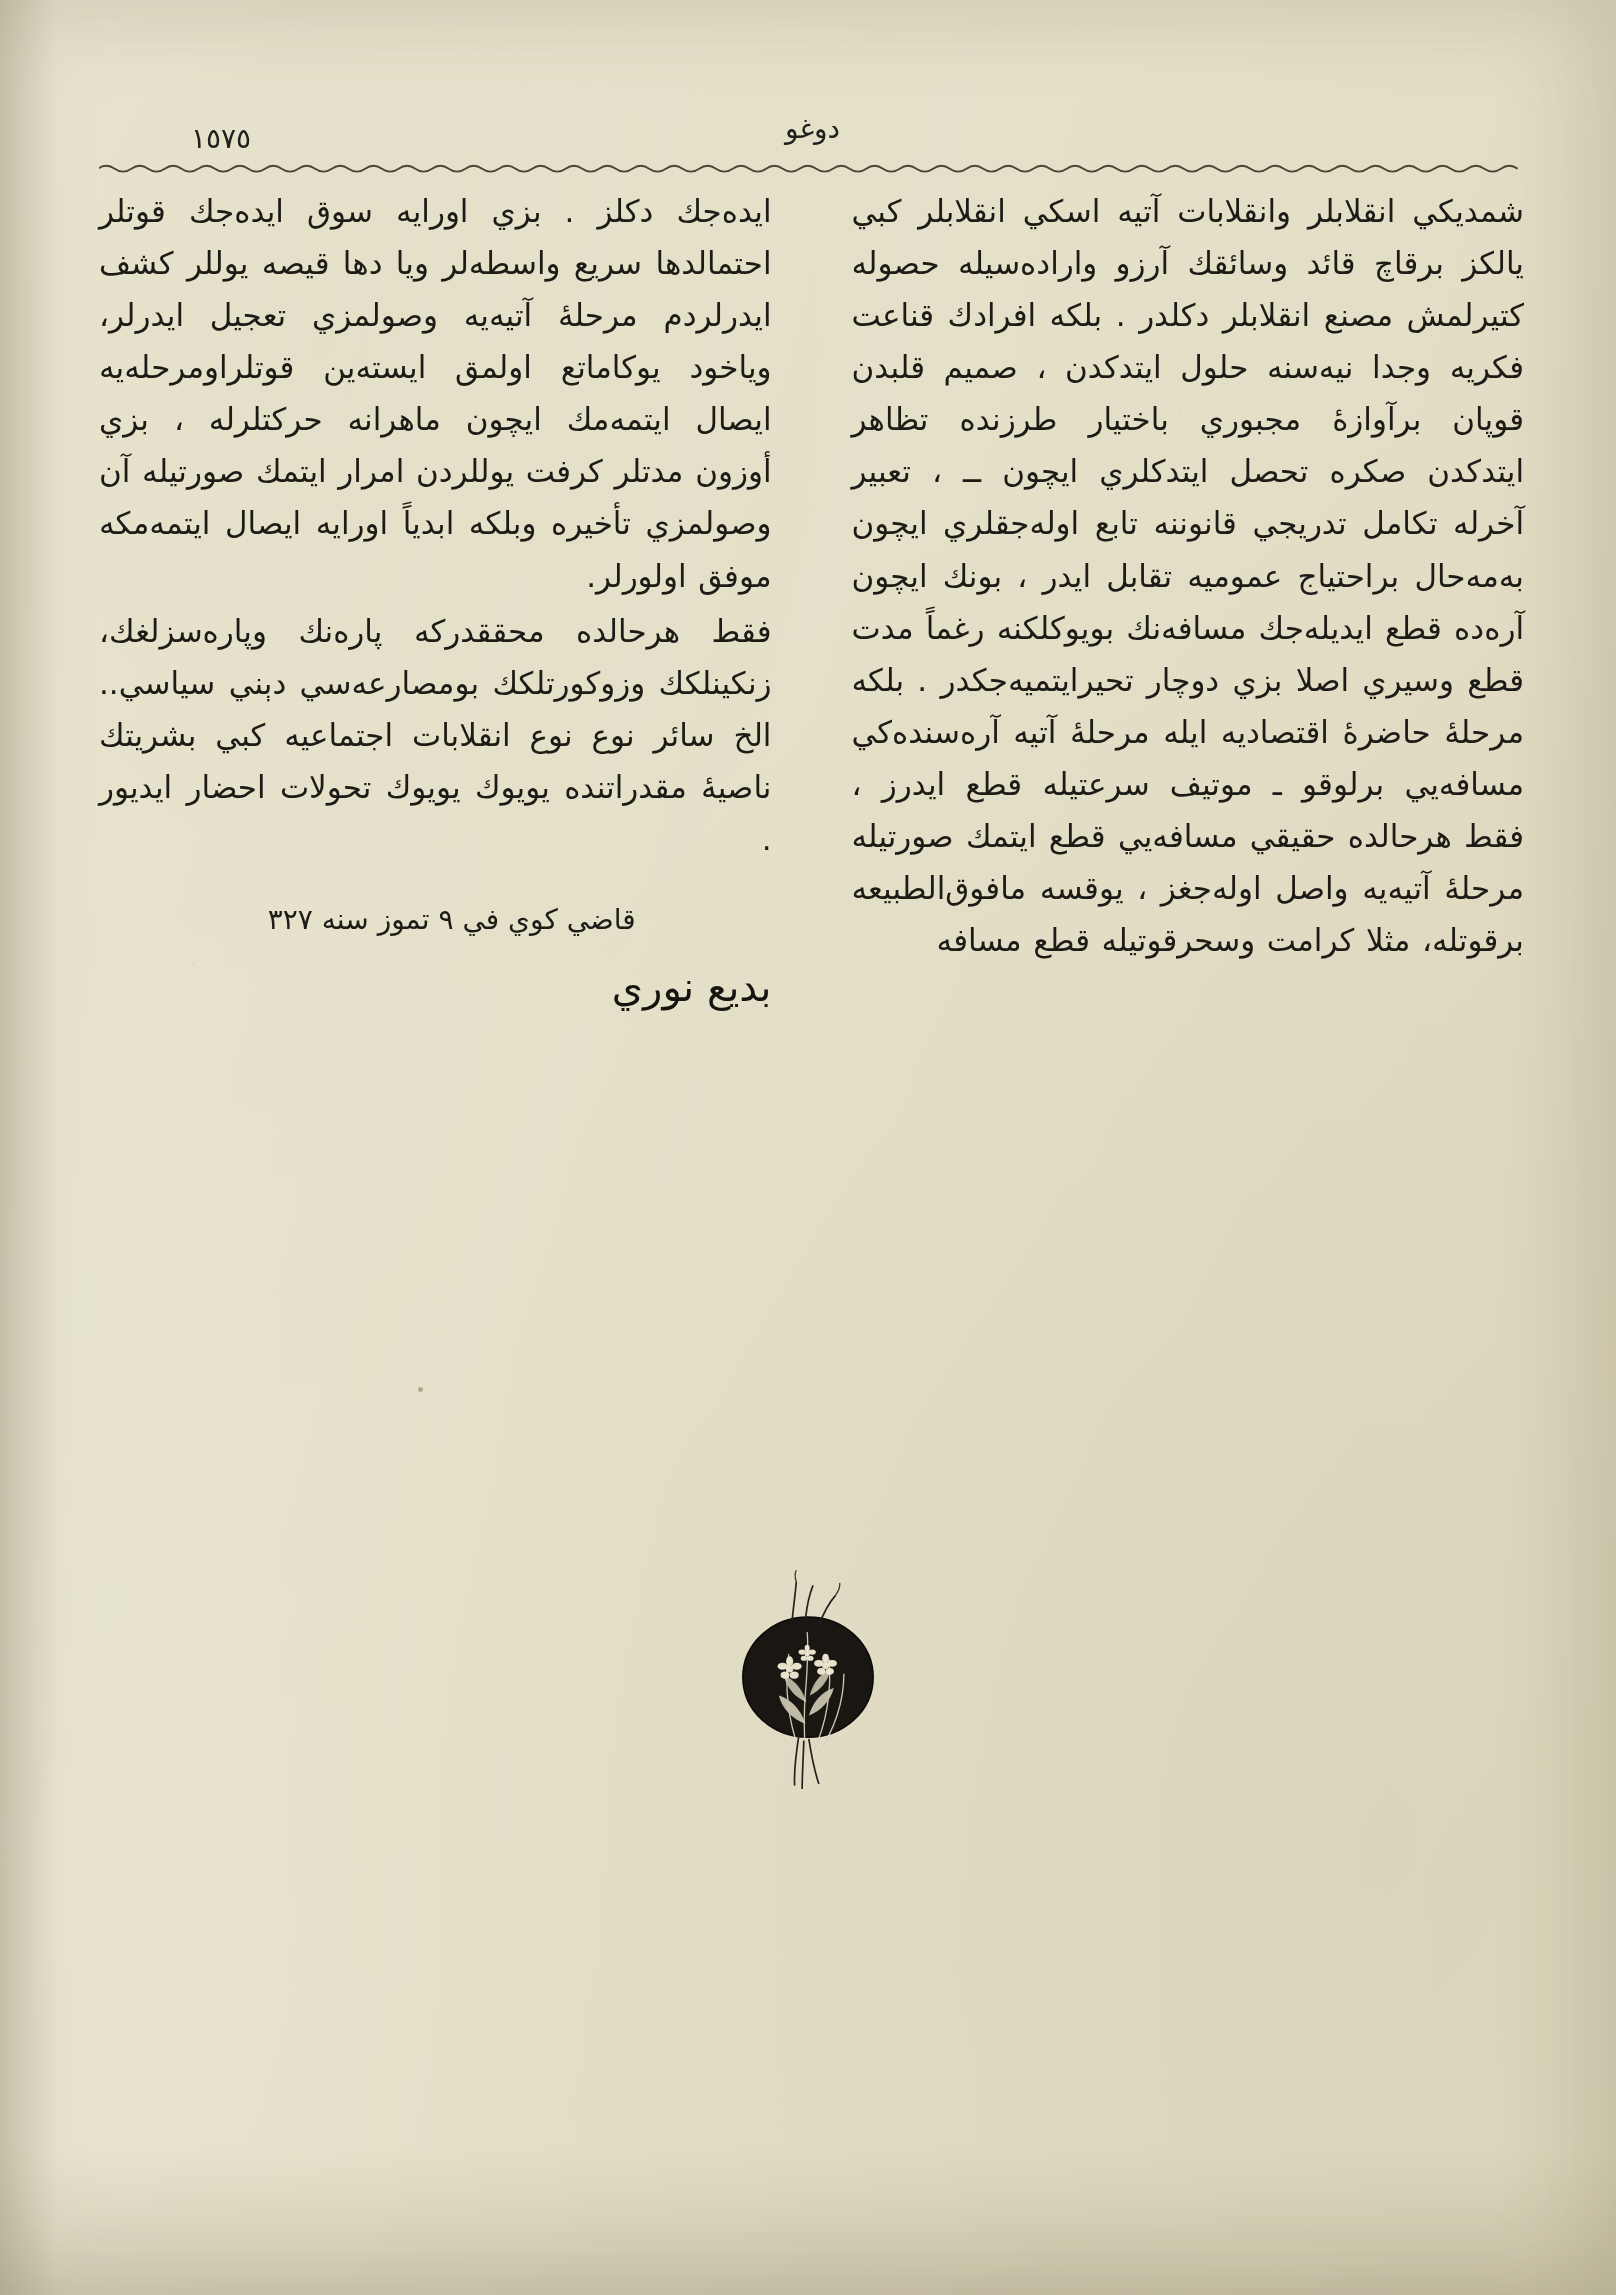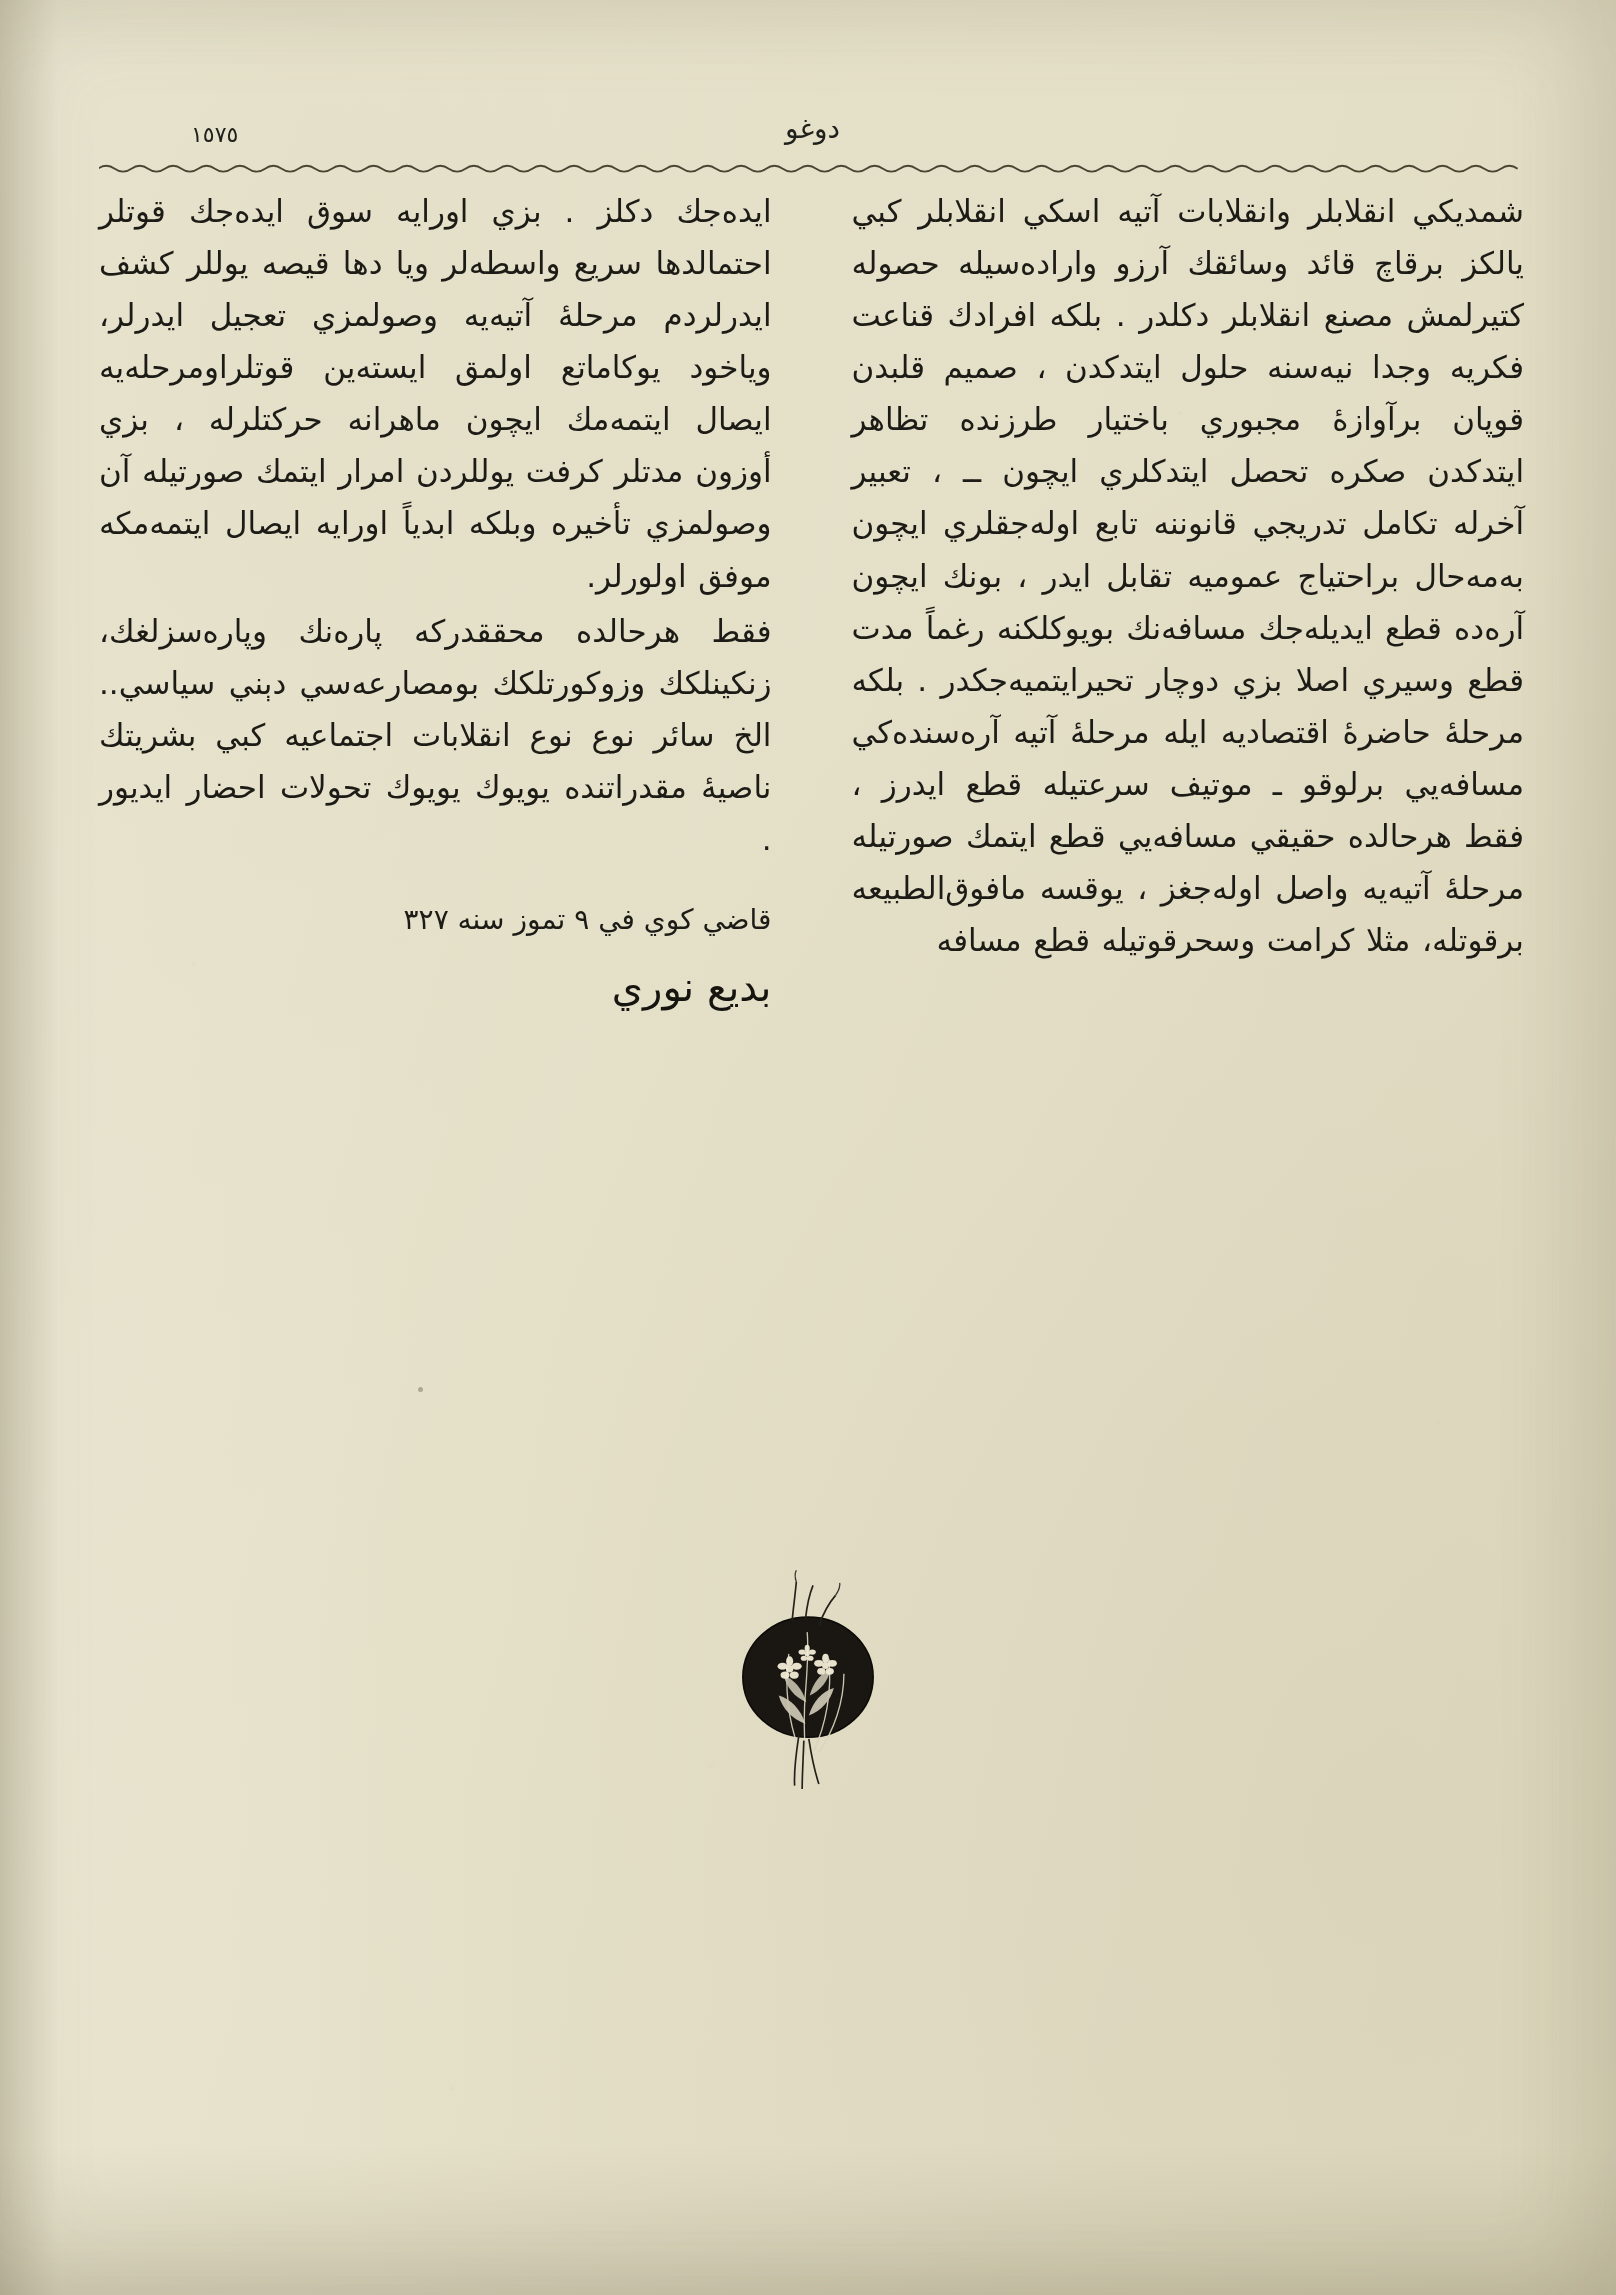--- a/index.html
+++ b/index.html
@@ -56,21 +56,21 @@
     position: absolute;
     top: 107px;
     left: 99px;
     right: 90px;
     height: 58px;
   }
   .folio {
     position: absolute;
     left: 92px;
     top: 15px;
-    font-size: 22px;
+    font-size: 28px;
     letter-spacing: 2.5px;
     color: #20201c;
     font-family: "DejaVu Sans", "Liberation Sans", sans-serif;
     direction: rtl;
   }
   .running-title {
     position: absolute;
     left: 50%;
     transform: translateX(-50%);
     top: 5px;
@@ -117,20 +117,21 @@
   }
   .col p + p { margin-top: 3.3px; }
 
   .sig-block {
     margin-top: 38px;
     direction: rtl;
   }
   .sig-date {
     font-size: 28px;
     color: #1c1b16;
+    text-align: center;
     padding-left: 33px;
   }
   .sig-name {
     margin-top: 28px;
     font-size: 40px;
     color: #15140f;
     text-align: right;
     padding-left: 25px;
     letter-spacing: 1.7px;
   }

